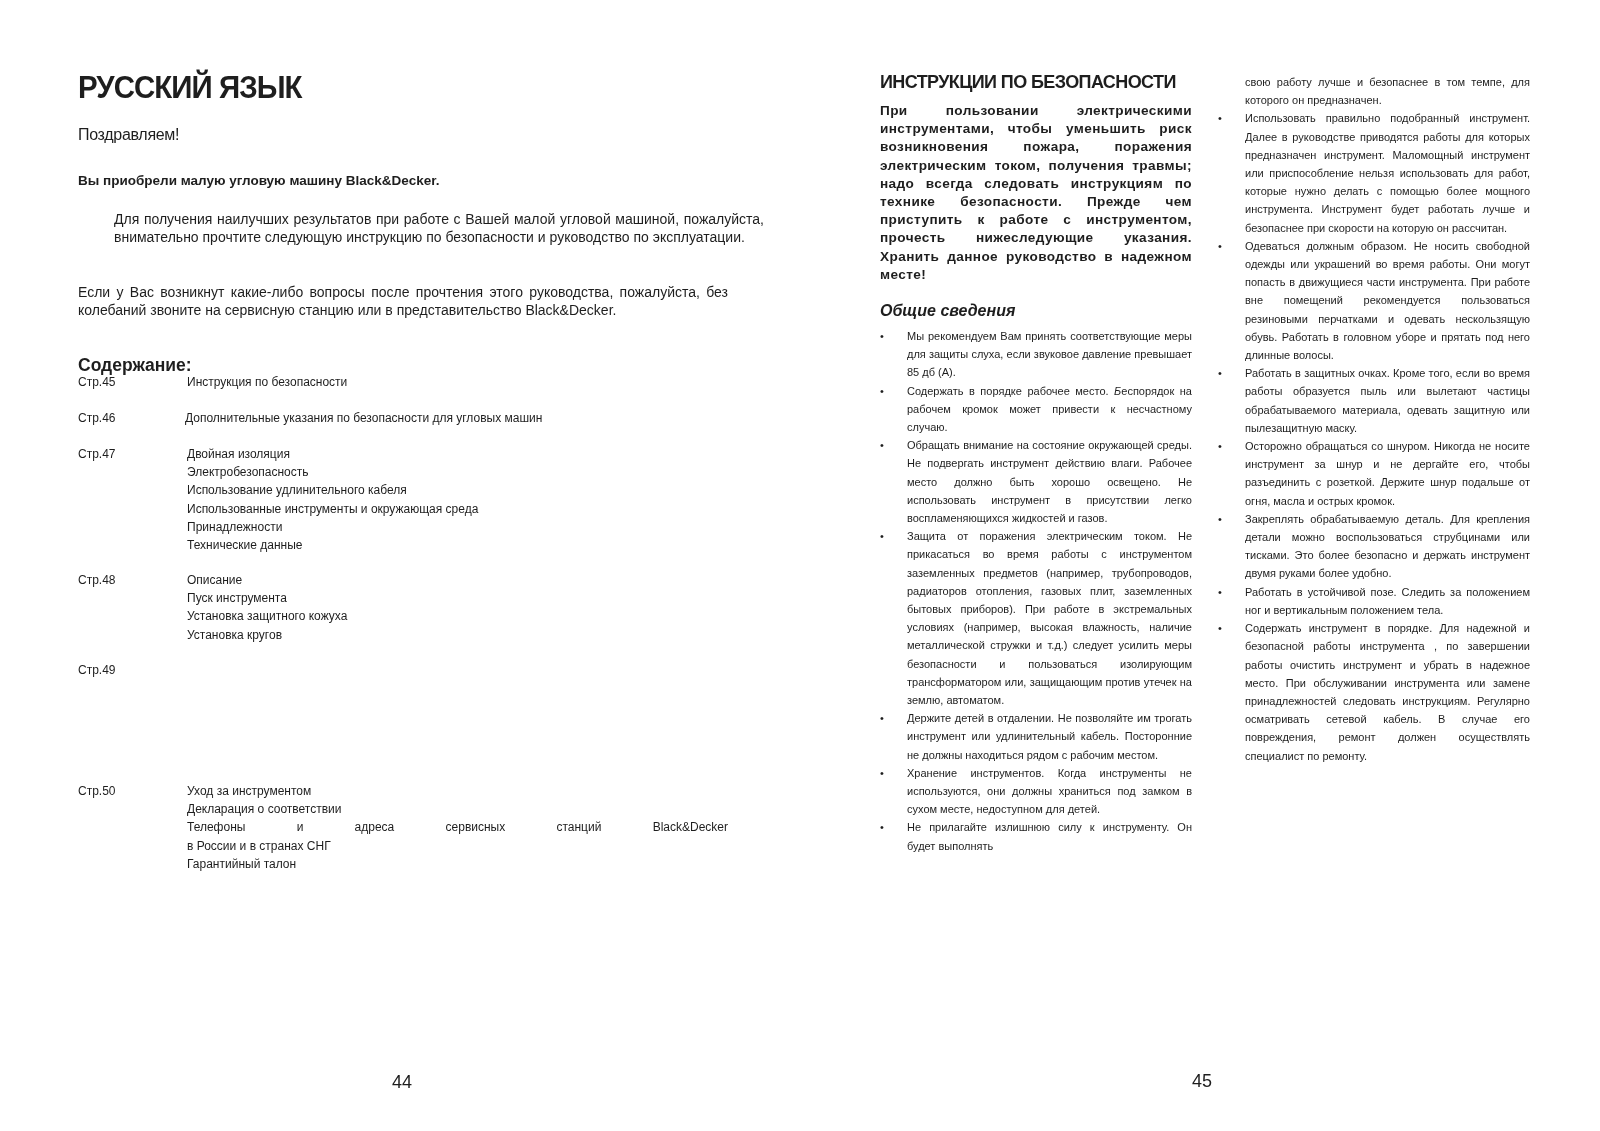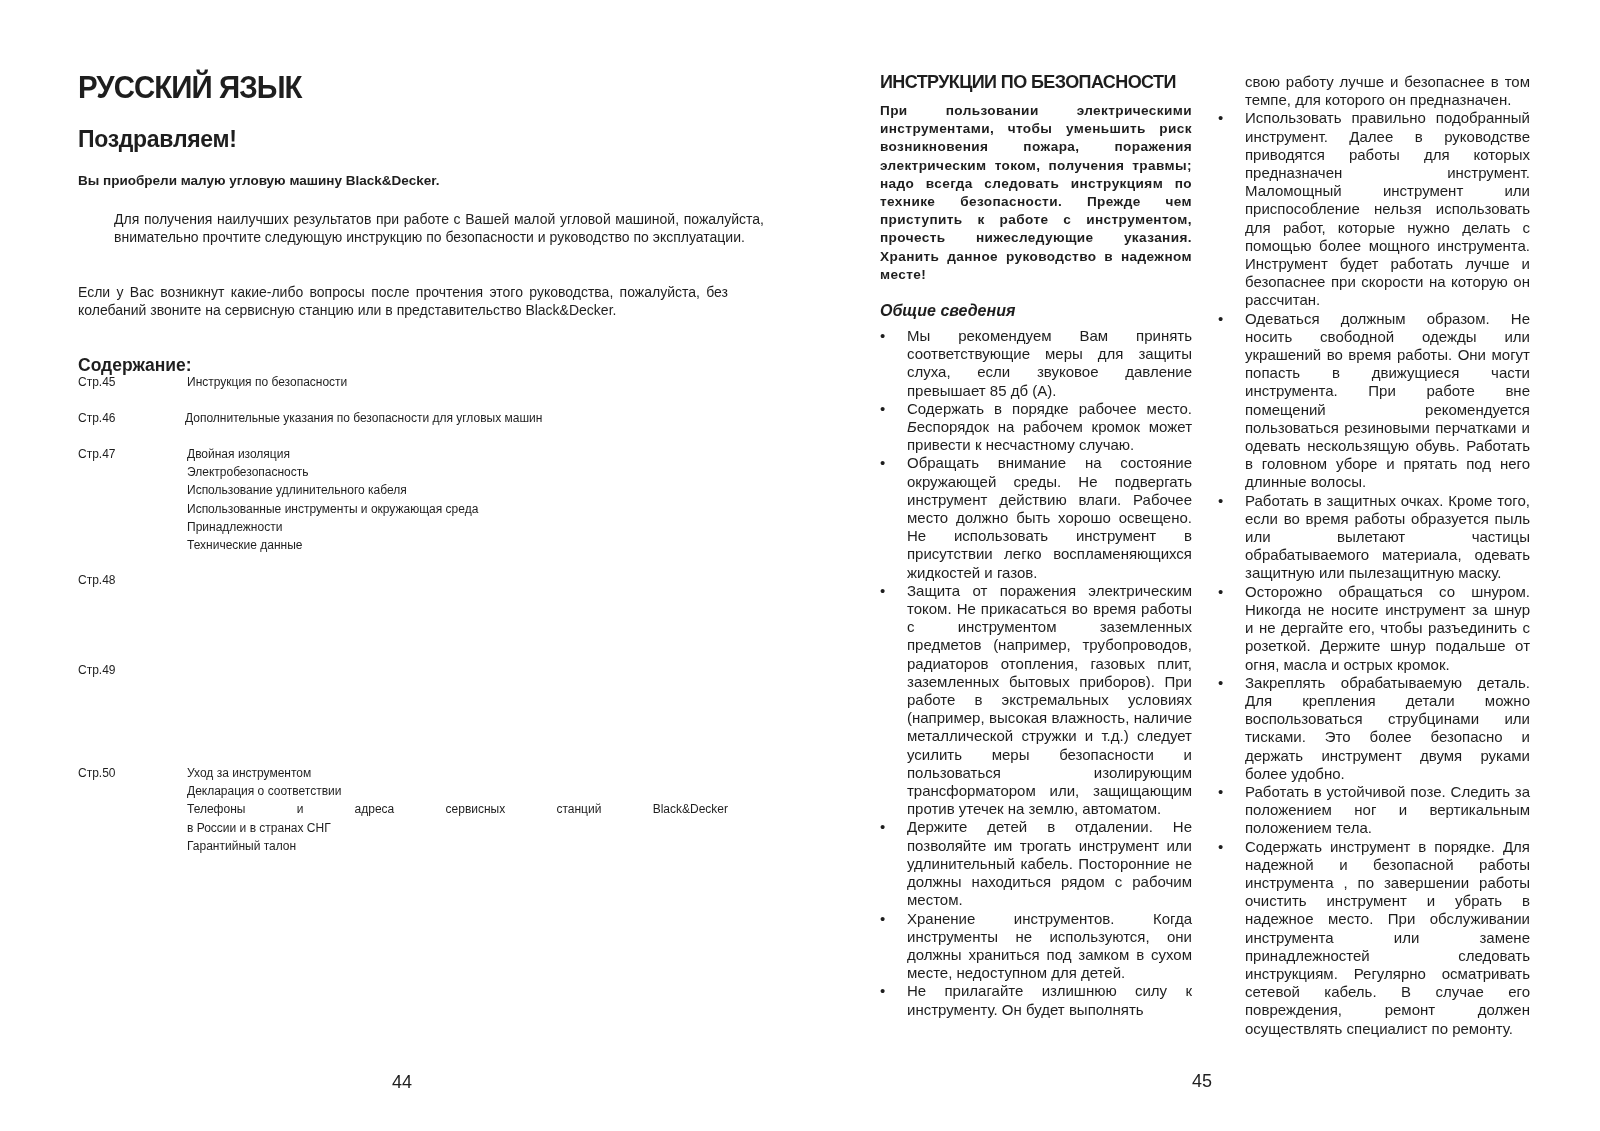--- a/index.html
+++ b/index.html
@@ -1,38 +1,38 @@
 <!DOCTYPE html>
 <html><head>
 <meta charset="utf-8">
 <style>
   html, body { margin:0; padding:0; background:#ffffff; }
   body { width:1600px; height:1131px; position:relative; overflow:hidden; color:#1e1e1e; font-family:"Liberation Sans", sans-serif; }
   .abs { position:absolute; }
 
   
   #h-title { left:78px; top:70px; font-size:31px; font-weight:bold; letter-spacing:-1px; transform:scaleX(0.95); transform-origin:left; }
-  #h-congrats { left:78px; top:126px; font-size:23px; font-weight:bold; letter-spacing:-0.3px; }
+  #h-congrats { left:78px; top:126px; font-size:16px; font-weight:normal; letter-spacing:-0.3px; }
   #p-bought { left:78px; top:173px; font-size:13.5px; font-weight:bold;text-align:center; }
   .lp { left:78px; width:650px; font-size:14px; line-height:18px; text-align:justify; text-align-last:left; }
   #p-intro1 { top:210px;margin-left:36px; }
   #p-intro2 { top:283px; }
   #h-contents { left:78px; top:355px; font-size:17.5px; font-weight:bold; }
   .toc-group { left:78px; width:650px; font-size:12px; line-height:18.2px; }
   .toc-page { position:absolute; left:0; top:0; }
   .toc-items { margin-left:109px; }
   .toc-items div { white-space:nowrap; }
   .toc-items .just { text-align:justify; text-align-last:justify; white-space:normal; }
   #page-num-left { left:392px; top:1072px; font-size:18px; }
 
   
   #h-safety { left:880px; top:72px; font-size:18px; font-weight:bold; letter-spacing:-0.6px; }
   #p-warning { left:880px; top:102px; width:312px; font-size:13.6px; line-height:18.2px; font-weight:bold; text-align:justify; text-align-last:justify; letter-spacing:0.4px; }
   #h-general { left:880px; top:302px; font-size:16px; font-weight:bold;font-style:italic; }
-  .col { position:absolute; width:336px; font-size:15px; line-height:18.2px; }
+  .col { position:absolute; width:336px; font-size:11px; line-height:18.2px; }
   .col ul { list-style:none; margin:0; padding:0; }
   .col li { position:relative; padding-left:27px; text-align:justify; }
   .col li .bullet { position:absolute; left:0; top:0; }
   .col b { font-weight:normal; }
   .col i { font-style:italic; }
   #col1 { left:880px; top:327px; width:312px; }
   #col2 { left:1218px; top:73px; width:312px; }
   #col2 .cont { padding-left:27px; text-align:justify; }
   #page-num-right { left:1192px; top:1071px; font-size:18px; }
 </style>
@@ -64,25 +64,31 @@
     <div>Двойная изоляция</div>
     <div>Электробезопасность</div>
     <div>Использование удлинительного кабеля</div>
     <div>Использованные инструменты и окружающая среда</div>
     <div>Принадлежности</div>
     <div>Технические данные</div>
   </div>
 </div>
 <div class="abs toc-group" style="top:571px">
   <span class="toc-page">Стр.48</span>
+  <div class="toc-items">
+    <div>Описание</div>
+    <div>Пуск инструмента</div>
+    <div>Установка защитного кожуха</div>
+    <div>Установка кругов</div>
+  </div>
 </div>
 <div class="abs toc-group" style="top:661px">
   <span class="toc-page">Стр.49</span>
 </div>
-<div class="abs toc-group" style="top:764px">
+<div class="abs toc-group" style="top:782px">
   <span class="toc-page">Стр.50</span>
   <div class="toc-items">
     <div>Уход за инструментом</div>
     <div>Декларация о соответствии</div>
     <div class="just">Телефоны и адреса сервисных станций Black&amp;Decker</div>
     <div>в России и в странах СНГ</div>
     <div>Гарантийный талон</div>
   </div>
 </div>
 

